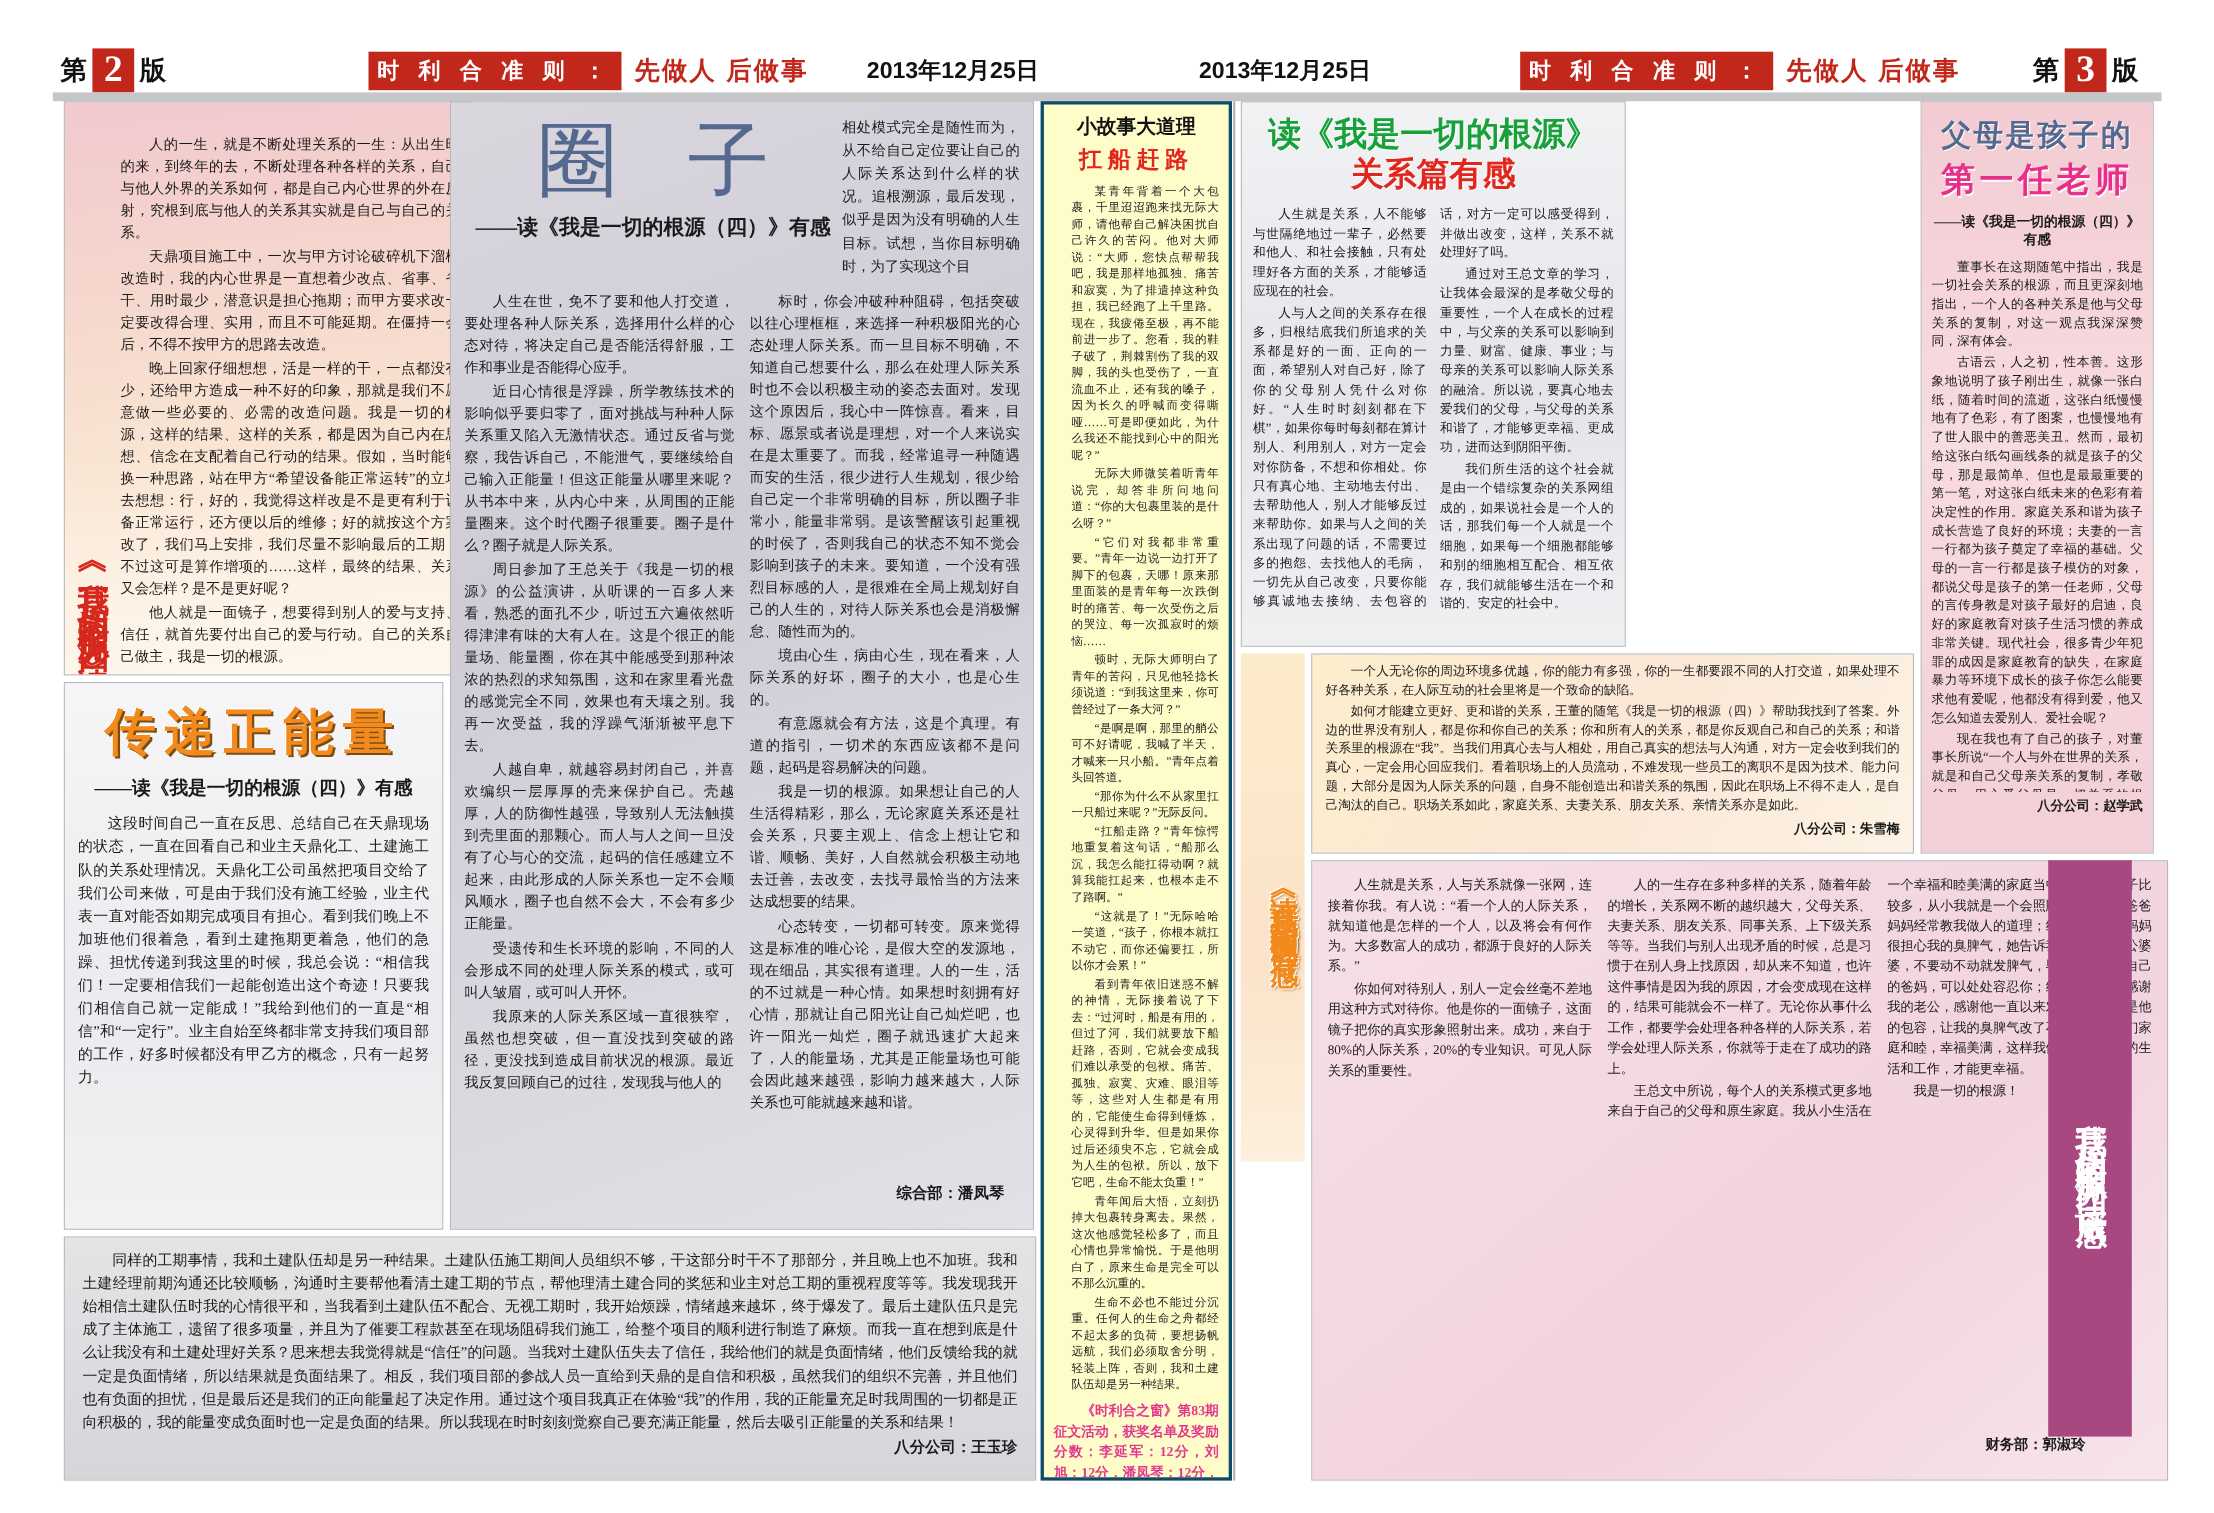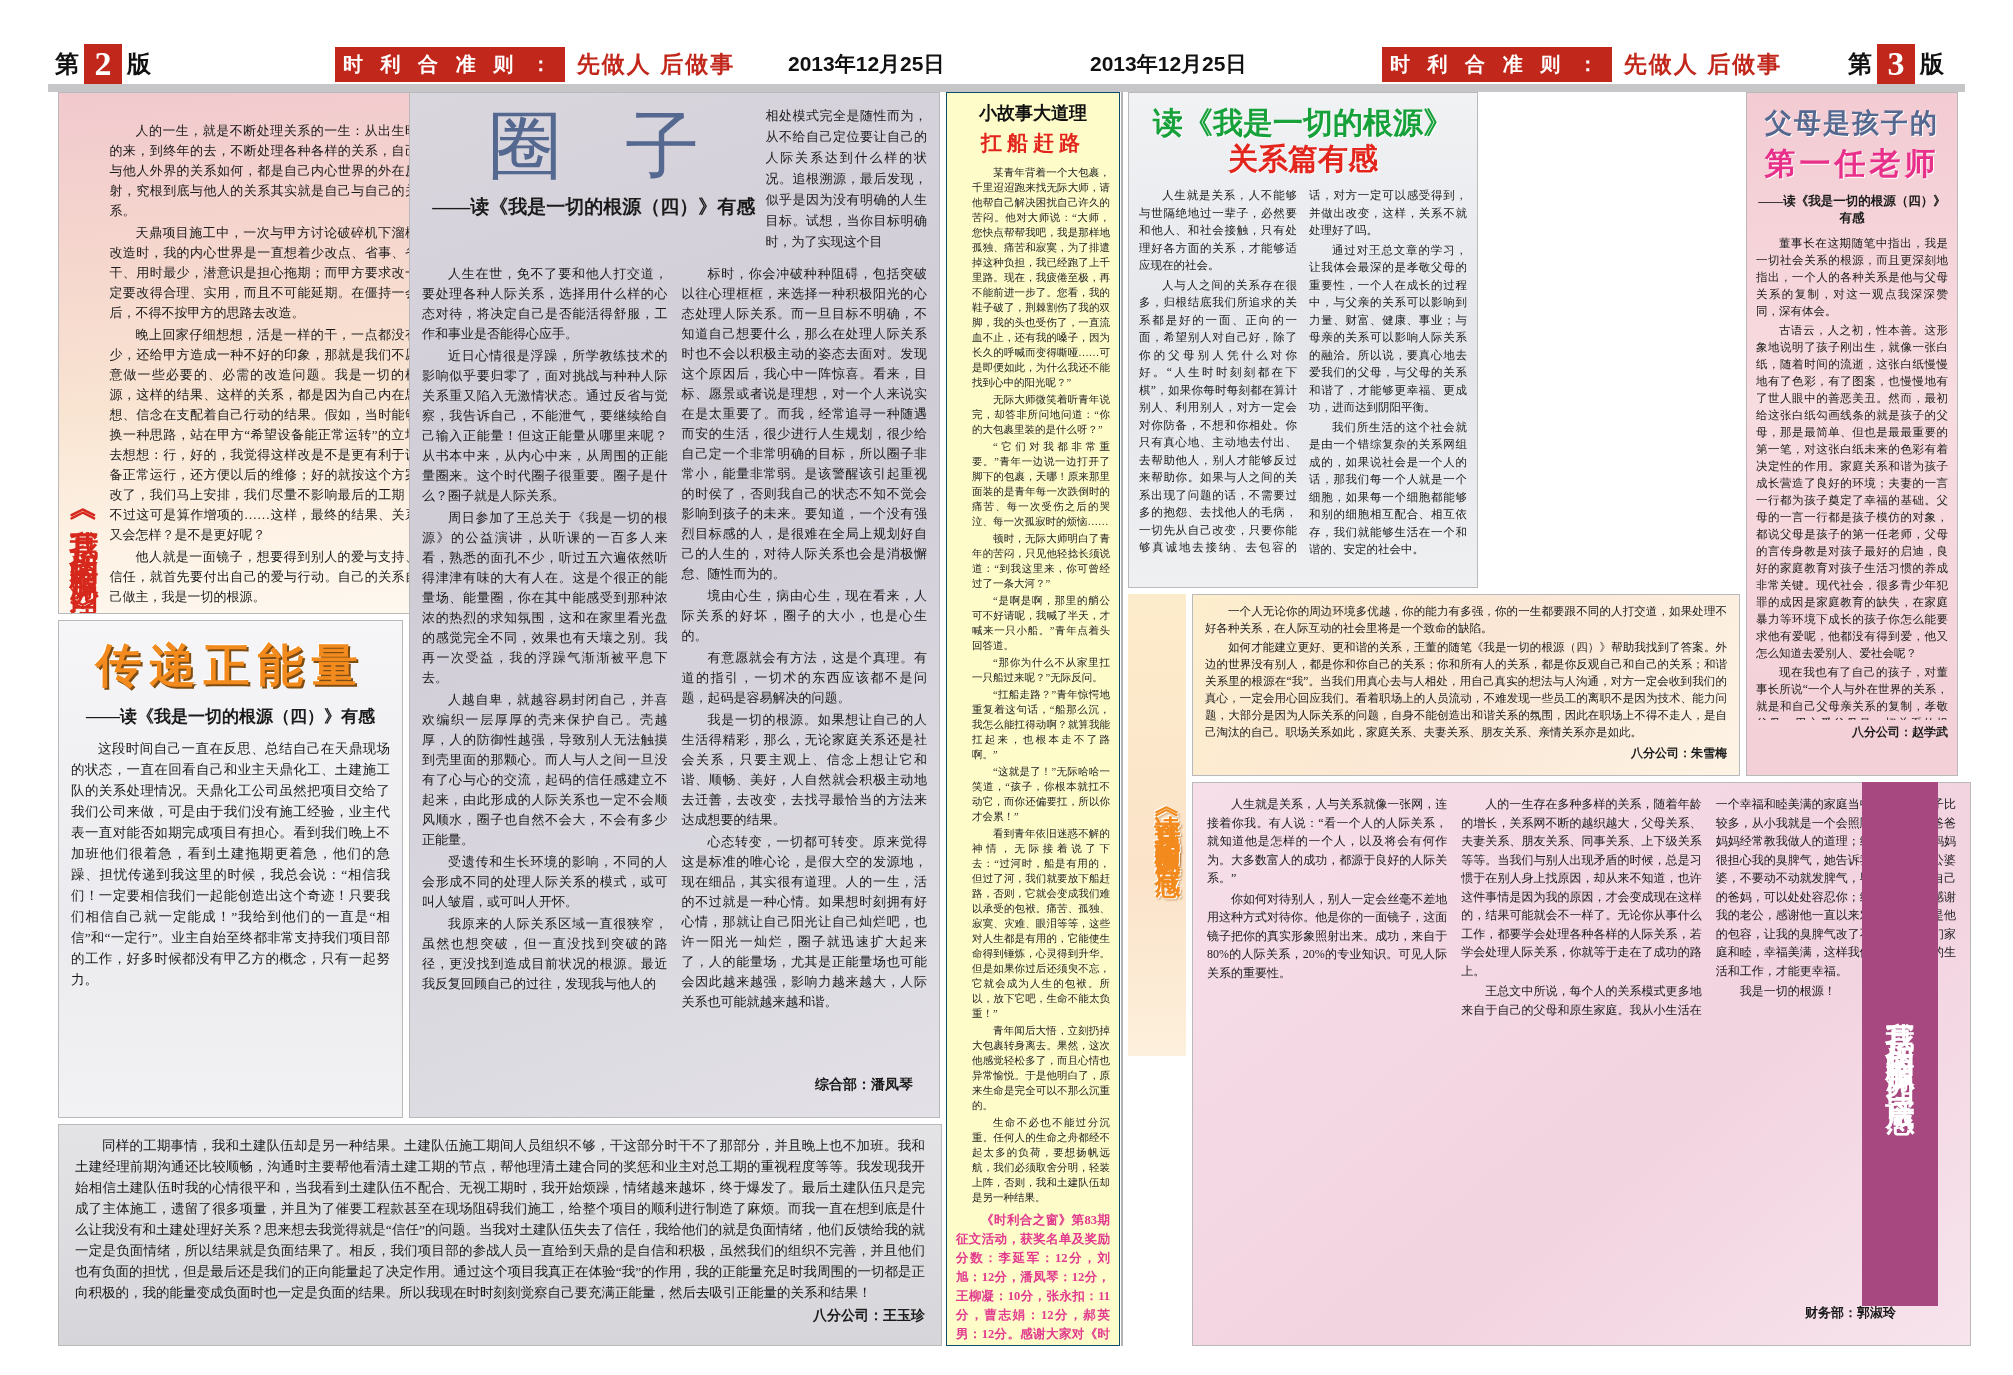--- a/index.html
+++ b/index.html
@@ -43,21 +43,21 @@
   .cHead{display:flex;}
   .cHeadL{width:68%;}
   .titleC{font-family:"Liberation Sans",sans-serif;font-weight:normal;font-size:74px;color:#55688f;
     text-align:center;letter-spacing:0.85em;text-indent:0.85em;line-height:1.15;}
   .subC{font-weight:bold;font-size:19px;text-align:center;margin-top:6px;}
   .cHeadR{width:32%;font-size:13px;line-height:21px;padding-top:2px;}
   .cCols{column-count:2;column-gap:14px;font-size:13px;line-height:20px;height:812px;
     overflow:hidden;margin-top:10px;}
   .blkC .byline{font-size:14px;padding-right:14px;}
   
-  .blkY{left:946px;top:92px;width:174px;height:1254px;background:#fefcc9;border:1px solid #0c4a6e;
+  .blkY{left:946px;top:92px;width:174px;height:1254px;background:#fefcc9;border:3px solid #0c4a6e;
     padding:8px 9px;}
   .yKicker{font-family:"Liberation Sans",sans-serif;font-weight:bold;font-size:18px;text-align:center;color:#111;}
   .yTitle{font-family:"Liberation Sans",sans-serif;font-weight:bold;font-size:21px;text-align:center;
     color:#e3261d;letter-spacing:5px;margin:4px 0 8px 0;}
   .yStory{font-size:10.5px;line-height:15px;color:#222;margin-left:16px;}
   .yNotice{font-size:12.5px;line-height:19px;font-weight:bold;color:#e23a8e;margin-top:6px;}
   .yNotice p{text-indent:2em;}
   
   .blkG{left:1128px;top:92px;width:350px;height:496px;padding:12px 10px;
     background:linear-gradient(180deg,#f1f2f4 0%,#e3e5e9 55%,#eef0f2 100%);}

